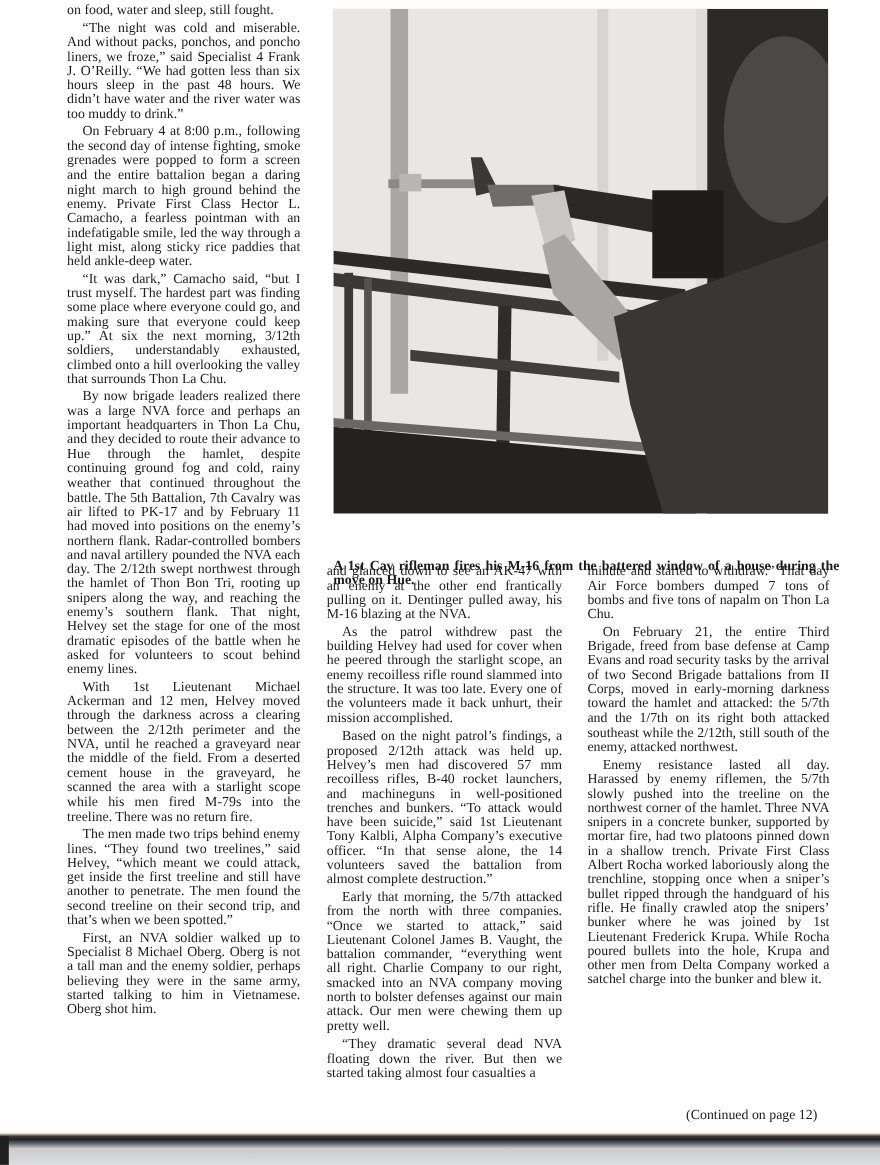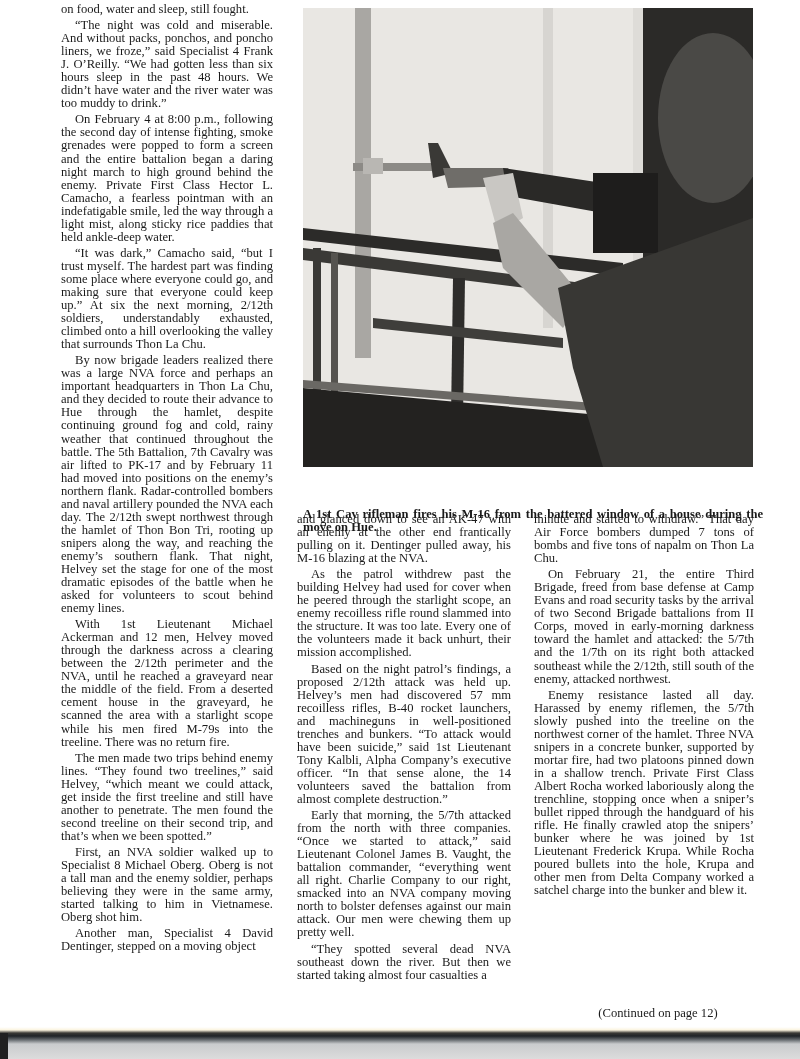--- a/index.html
+++ b/index.html
@@ -25,47 +25,46 @@
     position: absolute; left: 303px; top: 8px; width: 450px; height: 459px;
     background: #d8d6d2; overflow: hidden;
   }
   #photo svg { width: 100%; height: 100%; display: block; }
   #caption {
     position: absolute; left: 303px; top: 508px; width: 460px;
     font-weight: bold; font-size: 12.6px; line-height: 12.5px;
     text-align: justify;
   }
   #continued {
-    position: absolute; left: 573px; top: 1006px; width: 170px; text-align: center;
+    position: absolute; left: 573px; top: 1006px; width: 170px; text-align: right;
     font-size: 12.6px;
   }
   #page-number {
     position: absolute; left: 735px; top: 1029px; font-weight: bold; font-size: 13px;
   }
   #bottom-edge {
     position: absolute; left: 0; top: 1027px; width: 800px; height: 32px;
     background: linear-gradient(to bottom, #ffffff 0px, #fbf4df 3px, #3a3935 6px, #1f2327 9px, #6a6f73 13px, #c9cbcd 17px, #dcdcdc 32px);
   }
   #bottom-edge::before {
     content: ""; position: absolute; left: 0; top: 6px; width: 8px; height: 26px; background: #202020;
   }
 </style>
 </head>
 <body>
 
 <div id="col1" class="col">
   <p class="first">on food, water and sleep, still fought.</p>
   <p>“The night was cold and miserable. And without packs, ponchos, and poncho liners, we froze,” said Specialist 4 Frank J. O’Reilly. “We had gotten less than six hours sleep in the past 48 hours. We didn’t have water and the river water was too muddy to drink.”</p>
   <p>On February 4 at 8:00 p.m., following the second day of intense fighting, smoke grenades were popped to form a screen and the entire battalion began a daring night march to high ground behind the enemy. Private First Class Hector L. Camacho, a fearless pointman with an indefatigable smile, led the way through a light mist, along sticky rice paddies that held ankle-deep water.</p>
-  <p>“It was dark,” Camacho said, “but I trust myself. The hardest part was finding some place where everyone could go, and making sure that everyone could keep up.” At six the next morning, 2/12th soldiers, understandably exhausted, climbed onto a hill overlooking the valley that surrounds Thon La Chu.</p>
+  <p>“It was dark,” Camacho said, “but I trust myself. The hardest part was finding some place where everyone could go, and making sure that everyone could keep up.” At six the next morning, 3/12th soldiers, understandably exhausted, climbed onto a hill overlooking the valley that surrounds Thon La Chu.</p>
   <p>By now brigade leaders realized there was a large NVA force and perhaps an important headquarters in Thon La Chu, and they decided to route their advance to Hue through the hamlet, despite continuing ground fog and cold, rainy weather that continued throughout the battle. The 5th Battalion, 7th Cavalry was air lifted to PK-17 and by February 11 had moved into positions on the enemy’s northern flank. Radar-controlled bombers and naval artillery pounded the NVA each day. The 2/12th swept northwest through the hamlet of Thon Bon Tri, rooting up snipers along the way, and reaching the enemy’s southern flank. That night, Helvey set the stage for one of the most dramatic episodes of the battle when he asked for volunteers to scout behind enemy lines.</p>
   <p>With 1st Lieutenant Michael Ackerman and 12 men, Helvey moved through the darkness across a clearing between the 2/12th perimeter and the NVA, until he reached a graveyard near the middle of the field. From a deserted cement house in the graveyard, he scanned the area with a starlight scope while his men fired M-79s into the treeline. There was no return fire.</p>
   <p>The men made two trips behind enemy lines. “They found two treelines,” said Helvey, “which meant we could attack, get inside the first treeline and still have another to penetrate. The men found the second treeline on their second trip, and that’s when we been spotted.”</p>
   <p>First, an NVA soldier walked up to Specialist 8 Michael Oberg. Oberg is not a tall man and the enemy soldier, perhaps believing they were in the same army, started talking to him in Vietnamese. Oberg shot him.</p>
-  <p>Another man, Specialist 4 David Dentinger, stepped on a moving object</p>
 </div>
 
 <div id="photo" title="Soldier in helmet firing an M-16 rifle through a battered window frame">
   <svg viewBox="0 0 450 459" preserveAspectRatio="none">
     <rect x="0" y="0" width="450" height="459" fill="#dedcd8"></rect>
     <rect x="0" y="0" width="330" height="459" fill="#e9e7e3"></rect>
     <rect x="52" y="0" width="16" height="350" fill="#a9a7a3"></rect>
     <rect x="240" y="0" width="10" height="320" fill="#cfcdc9" opacity="0.7"></rect>
     <rect x="340" y="0" width="110" height="459" fill="#2b2a28"></rect>
     <polygon points="0,220 320,255 320,268 0,232" fill="#2c2b29"></polygon>
@@ -89,21 +88,21 @@
   </svg>
 </div>
 
 <div id="caption">A 1st Cav rifleman fires his M-16 from the battered window of a house during the move on Hue.</div>
 
 <div id="col2" class="col">
   <p class="first">and glanced down to see an AK-47 with an enemy at the other end frantically pulling on it. Dentinger pulled away, his M-16 blazing at the NVA.</p>
   <p>As the patrol withdrew past the building Helvey had used for cover when he peered through the starlight scope, an enemy recoilless rifle round slammed into the structure. It was too late. Every one of the volunteers made it back unhurt, their mission accomplished.</p>
   <p>Based on the night patrol’s findings, a proposed 2/12th attack was held up. Helvey’s men had discovered 57 mm recoilless rifles, B-40 rocket launchers, and machineguns in well-positioned trenches and bunkers. “To attack would have been suicide,” said 1st Lieutenant Tony Kalbli, Alpha Company’s executive officer. “In that sense alone, the 14 volunteers saved the battalion from almost complete destruction.”</p>
   <p>Early that morning, the 5/7th attacked from the north with three companies. “Once we started to attack,” said Lieutenant Colonel James B. Vaught, the battalion commander, “everything went all right. Charlie Company to our right, smacked into an NVA company moving north to bolster defenses against our main attack. Our men were chewing them up pretty well.</p>
-  <p>“They spotted several dead NVA southeast down the river. But then we started taking almost four casualties a</p>
+  <p>“They dramatic several dead NVA floating down the river. But then we started taking almost four casualties a</p>
 </div>
 
 <div id="col3" class="col">
   <p class="first">minute and started to withdraw.” That day Air Force bombers dumped 7 tons of bombs and five tons of napalm on Thon La Chu.</p>
   <p>On February 21, the entire Third Brigade, freed from base defense at Camp Evans and road security tasks by the arrival of two Second Brigade battalions from II Corps, moved in early-morning darkness toward the hamlet and attacked: the 5/7th and the 1/7th on its right both attacked southeast while the 2/12th, still south of the enemy, attacked northwest.</p>
   <p>Enemy resistance lasted all day. Harassed by enemy riflemen, the 5/7th slowly pushed into the treeline on the northwest corner of the hamlet. Three NVA snipers in a concrete bunker, supported by mortar fire, had two platoons pinned down in a shallow trench. Private First Class Albert Rocha worked laboriously along the trenchline, stopping once when a sniper’s bullet ripped through the handguard of his rifle. He finally crawled atop the snipers’ bunker where he was joined by 1st Lieutenant Frederick Krupa. While Rocha poured bullets into the hole, Krupa and other men from Delta Company worked a satchel charge into the bunker and blew it.</p>
 </div>
 
 <div id="continued">(Continued on page 12)</div>
 <div id="page-number">11</div>

